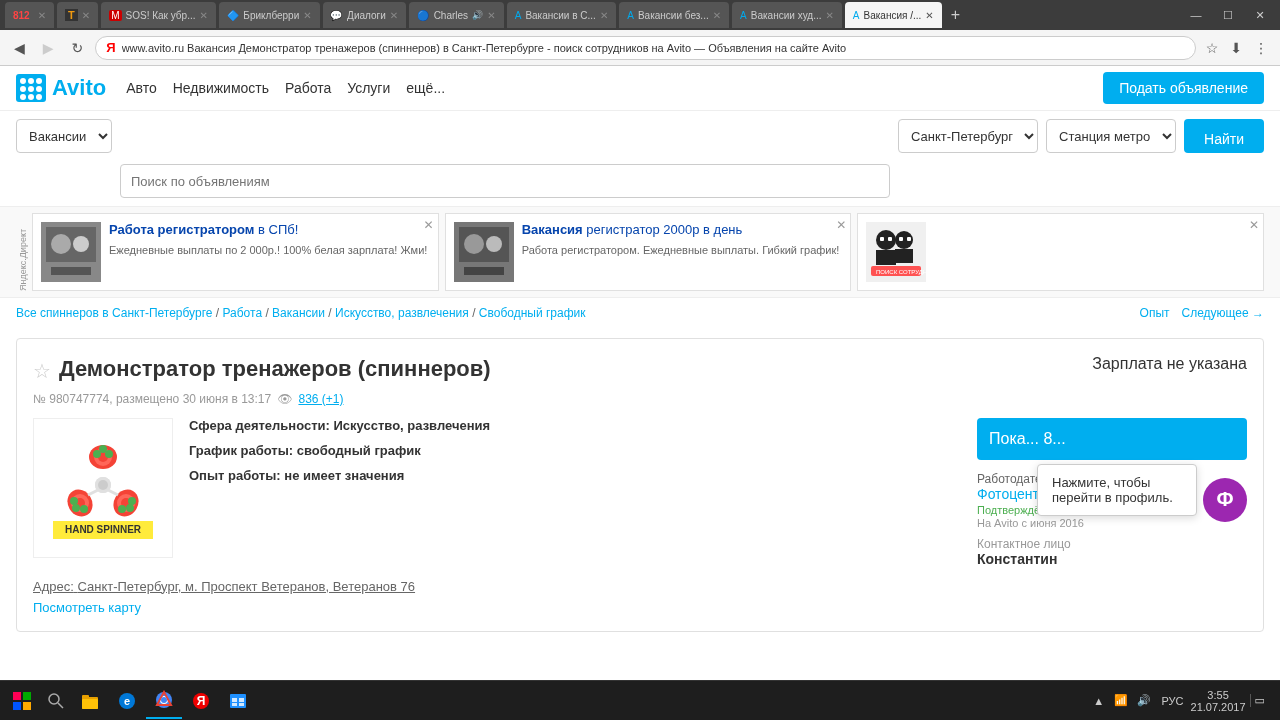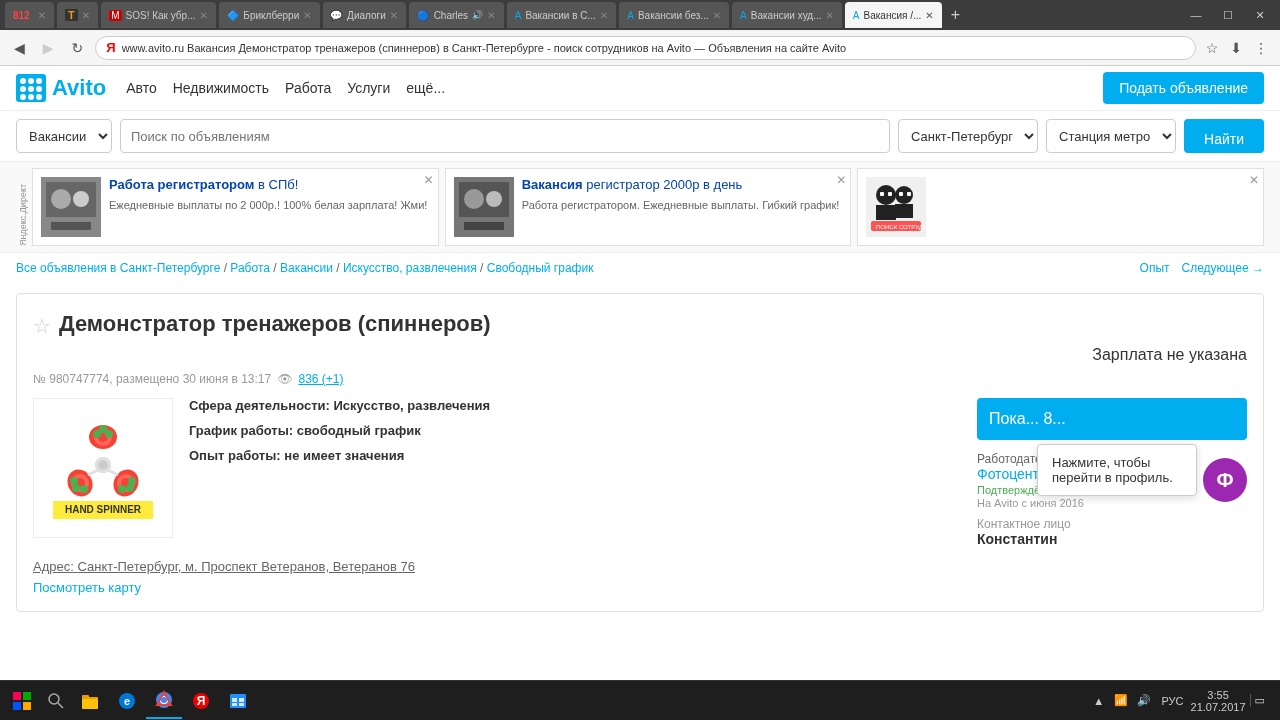--- a/index.html
+++ b/index.html
@@ -27,21 +27,21 @@
     
     .avito-header { background: white; padding: 6px 16px; display: flex; align-items: center; gap: 20px; border-bottom: 1px solid #eee; }
     .avito-logo { display: flex; align-items: center; gap: 4px; font-size: 22px; font-weight: bold; color: #00aeef; }
     .avito-nav { display: flex; gap: 16px; align-items: center; }
     .avito-nav a { text-decoration: none; color: #333; font-size: 14px; }
     .btn-submit { background: #00aeef; color: white; border: none; padding: 8px 16px; border-radius: 4px; font-size: 14px; cursor: pointer; margin-left: auto; }
 
     
     .search-bar { background: white; padding: 8px 16px; display: flex; gap: 8px; border-bottom: 1px solid #eee; }
     .search-select { height: 34px; border: 1px solid #ccc; border-radius: 4px; padding: 0 8px; font-size: 13px; color: #333; background: white; cursor: pointer; }
-    .search-input { flex: 1; height: 34px; border: 1px solid #ccc; border-radius: 4px; padding: 0 10px; font-size: 13px; color: #999; }
+    .search-input { flex: 1; height: 34px; border: 1px solid #ccc; border-radius: 4px; padding: 0 10px; font-size: 13px; color: #999; margin-top: 45px; }
     .city-select { height: 34px; border: 1px solid #ccc; border-radius: 4px; padding: 0 8px; font-size: 13px; color: #333; background: white; cursor: pointer; }
     .metro-select { height: 34px; border: 1px solid #ccc; border-radius: 4px; padding: 0 8px; font-size: 13px; color: #333; background: white; cursor: pointer; }
     .search-btn { height: 34px; background: #00aeef; color: white; border: none; padding: 12px 20px; border-radius: 4px; font-size: 14px; cursor: pointer; }
 
     
     .ads-banner { display: flex; gap: 0; padding: 6px 16px; background: #f9f9f9; border-bottom: 1px solid #eee; position: relative; }
     .yandex-direct { writing-mode: vertical-rl; transform: rotate(180deg); font-size: 9px; color: #999; padding: 0 2px; margin-right: 2px; }
     .ad-item { display: flex; gap: 8px; padding: 8px; border: 1px solid #e0e0e0; background: white; flex: 1; position: relative; }
     .ad-item + .ad-item { margin-left: 6px; }
     .ad-img { width: 60px; height: 60px; object-fit: cover; background: #ddd; flex-shrink: 0; }
@@ -58,21 +58,21 @@
     .breadcrumb-nav { display: flex; gap: 12px; }
     .breadcrumb-nav a { color: #00aeef; text-decoration: none; }
 
     
     .main-content { padding: 10px 16px; background: white; }
     .vacancy-card { border: 1px solid #e0e0e0; border-radius: 4px; padding: 16px; background: white; }
     .vacancy-header { display: flex; justify-content: space-between; align-items: flex-start; margin-bottom: 8px; }
     .vacancy-title { display: flex; align-items: flex-start; gap: 8px; }
     .star-icon { color: #ccc; font-size: 20px; cursor: pointer; margin-top: 4px; }
     .vacancy-name { font-size: 22px; color: #333; font-weight: bold; line-height: 1.3; }
-    .vacancy-salary { font-size: 16px; color: #333; white-space: nowrap; margin-top: 36px; }
+    .vacancy-salary { font-size: 16px; color: #333; white-space: nowrap; }
     .vacancy-meta { font-size: 12px; color: #999; margin-bottom: 12px; display: flex; align-items: flex-end; gap: 6px; }
     .views-count { color: #00aeef; }
 
     .vacancy-body { display: flex; gap: 16px; }
     .vacancy-image { width: 140px; height: 140px; border: 1px solid #eee; flex-shrink: 0; background: white; display: flex; align-items: center; justify-content: center; overflow: hidden; }
     .vacancy-details { flex: 1; }
     .detail-row { margin-bottom: 10px; font-size: 13px; color: #666; }
     .detail-row span { color: #333; font-weight: bold; }
     .detail-label { color: #666; }
     .detail-value { color: #333; }
@@ -296,21 +296,21 @@
           <rect fill="white" x="41" y="15" width="4" height="4" rx="1"></rect>
           <rect fill="#ff5252" x="5" y="44" width="50" height="10" rx="2"></rect>
           <text x="10" y="52" fill="white" font-size="6">ПОИСК СОТРУДНИКОВ</text>
         </svg>
       </div>
     </div>
   </div>
 
   <div class="breadcrumb">
     <div>
-      <a href="#">Все объявления в Санкт-Петербурге</a>
+      <a href="#">Все спиннеров в Санкт-Петербурге</a>
       <span> / </span>
       <a href="#">Работа</a>
       <span> / </span>
       <a href="#">Вакансии</a>
       <span> / </span>
       <a href="#">Искусство, развлечения</a>
       <span> / </span>
       <a href="#">Свободный график</a>
     </div>
     <div class="breadcrumb-nav">

